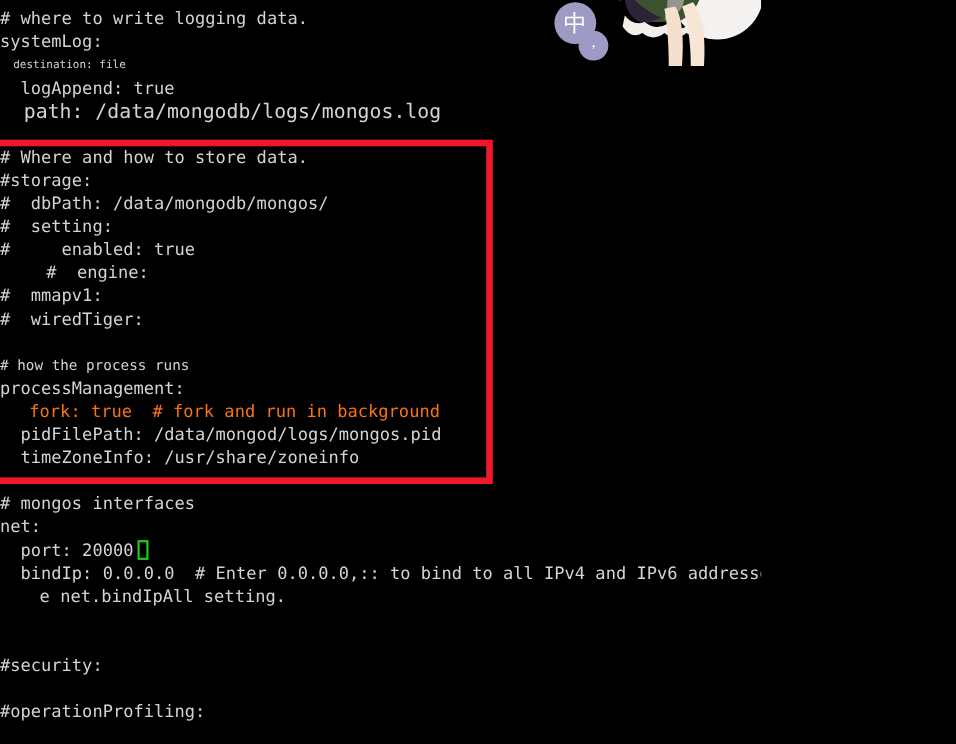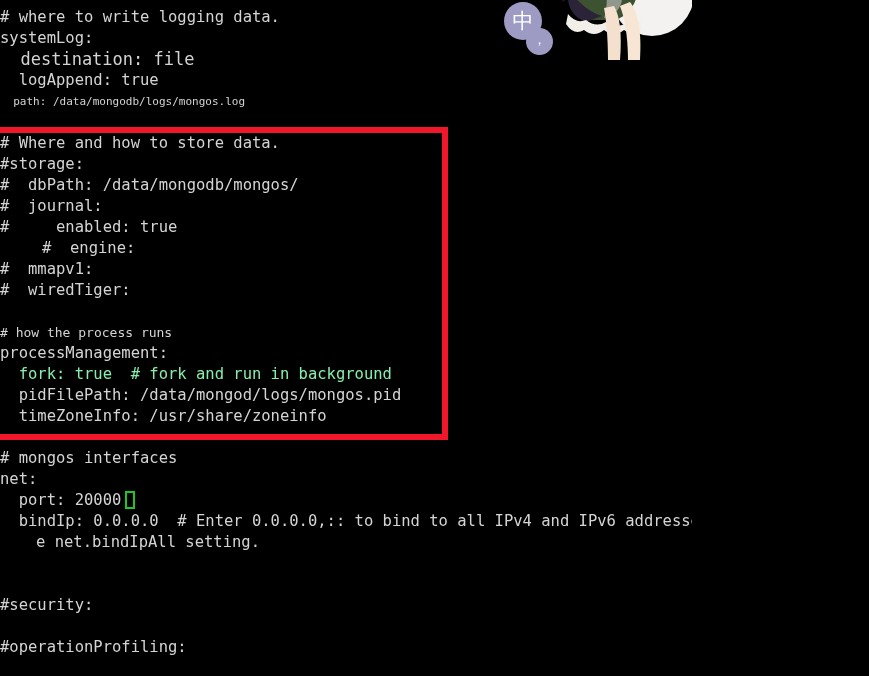--- a/index.html
+++ b/index.html
@@ -111,36 +111,36 @@
   }
 </style>
 </head>
 <body>
 
 <div id="screen" style="background: rgb(0, 0, 0);">
 
   <div id="terminal">
       <div class="tline" style="top: 7px; font-size: 15.5px; color: rgb(212, 212, 212);"># where to write logging data.</div>
       <div class="tline" style="top: 28px; font-size: 15.5px; color: rgb(212, 212, 212);">systemLog:</div>
-      <div class="tline" style="top: 49px; font-size: 17px; color: rgb(212, 212, 212); text-align: right;">  destination: file</div>
+      <div class="tline" style="top: 49px; font-size: 10px; color: rgb(212, 212, 212); text-align: right;">  destination: file</div>
       <div class="tline" style="top: 70px; font-size: 15.5px; color: rgb(212, 212, 212);">  logAppend: true</div>
-      <div class="tline" style="top: 91px; font-size: 11px; color: rgb(212, 212, 212);">  path: /data/mongodb/logs/mongos.log</div>
+      <div class="tline" style="top: 91px; font-size: 18px; color: rgb(212, 212, 212);">  path: /data/mongodb/logs/mongos.log</div>
       <div class="tline blank" style="top: 112px; font-size: 15.5px;"></div>
       <div class="tline" style="top: 133px; font-size: 15.5px; color: rgb(212, 212, 212);"># Where and how to store data.</div>
       <div class="tline" style="top: 154px; font-size: 15.5px; color: rgb(212, 212, 212);">#storage:</div>
       <div class="tline" style="top: 175px; font-size: 15.5px; color: rgb(212, 212, 212);">#  dbPath: /data/mongodb/mongos/</div>
-      <div class="tline" style="top: 196px; font-size: 15.5px; color: rgb(212, 212, 212);">#  journal:</div>
+      <div class="tline" style="top: 196px; font-size: 15.5px; color: rgb(212, 212, 212);">#  setting:</div>
       <div class="tline" style="top: 217px; font-size: 15.5px; color: rgb(212, 212, 212);">#     enabled: true</div>
       <div class="tline" style="top: 238px; font-size: 15.5px; color: rgb(212, 212, 212); margin-left: 42px;">#  engine:</div>
       <div class="tline" style="top: 259px; font-size: 15.5px; color: rgb(212, 212, 212);">#  mmapv1:</div>
       <div class="tline" style="top: 280px; font-size: 15.5px; color: rgb(212, 212, 212);">#  wiredTiger:</div>
       <div class="tline blank" style="top: 301px; font-size: 15.5px;"></div>
       <div class="tline" style="top: 322px; font-size: 13px; color: rgb(212, 212, 212);"># how the process runs</div>
       <div class="tline" style="top: 343px; font-size: 15.5px; color: rgb(212, 212, 212);">processManagement:</div>
-      <div class="tline" style="top: 364px; font-size: 15.5px; color: #86efac;">  fork: true  # fork and run in background</div>
+      <div class="tline" style="top: 364px; font-size: 15.5px; color: #f97316; padding-left: 8px;">  fork: true  # fork and run in background</div>
       <div class="tline" style="top: 385px; font-size: 15.5px; color: rgb(212, 212, 212);">  pidFilePath: /data/mongod/logs/mongos.pid</div>
       <div class="tline" style="top: 406px; font-size: 15.5px; color: rgb(212, 212, 212);">  timeZoneInfo: /usr/share/zoneinfo</div>
       <div class="tline blank" style="top: 427px; font-size: 15.5px;"></div>
       <div class="tline" style="top: 448px; font-size: 15.5px; color: rgb(212, 212, 212);"># mongos interfaces</div>
       <div class="tline" style="top: 469px; font-size: 15.5px; color: rgb(212, 212, 212);">net:</div>
       <div class="tline" style="top: 490px; font-size: 15.5px; color: rgb(212, 212, 212);">  port: 20000</div>
       <div class="tline" style="top: 511px; font-size: 15.5px; color: rgb(212, 212, 212);">  bindIp: 0.0.0.0  # Enter 0.0.0.0,:: to bind to all IPv4 and IPv6 addresses or, alternatively, u</div>
       <div class="tline" style="top: 532px; font-size: 15.5px; color: rgb(212, 212, 212); margin-left: 36px;">e net.bindIpAll setting.</div>
       <div class="tline blank" style="top: 553px; font-size: 15.5px;"></div>
       <div class="tline blank" style="top: 574px; font-size: 15.5px;"></div>

